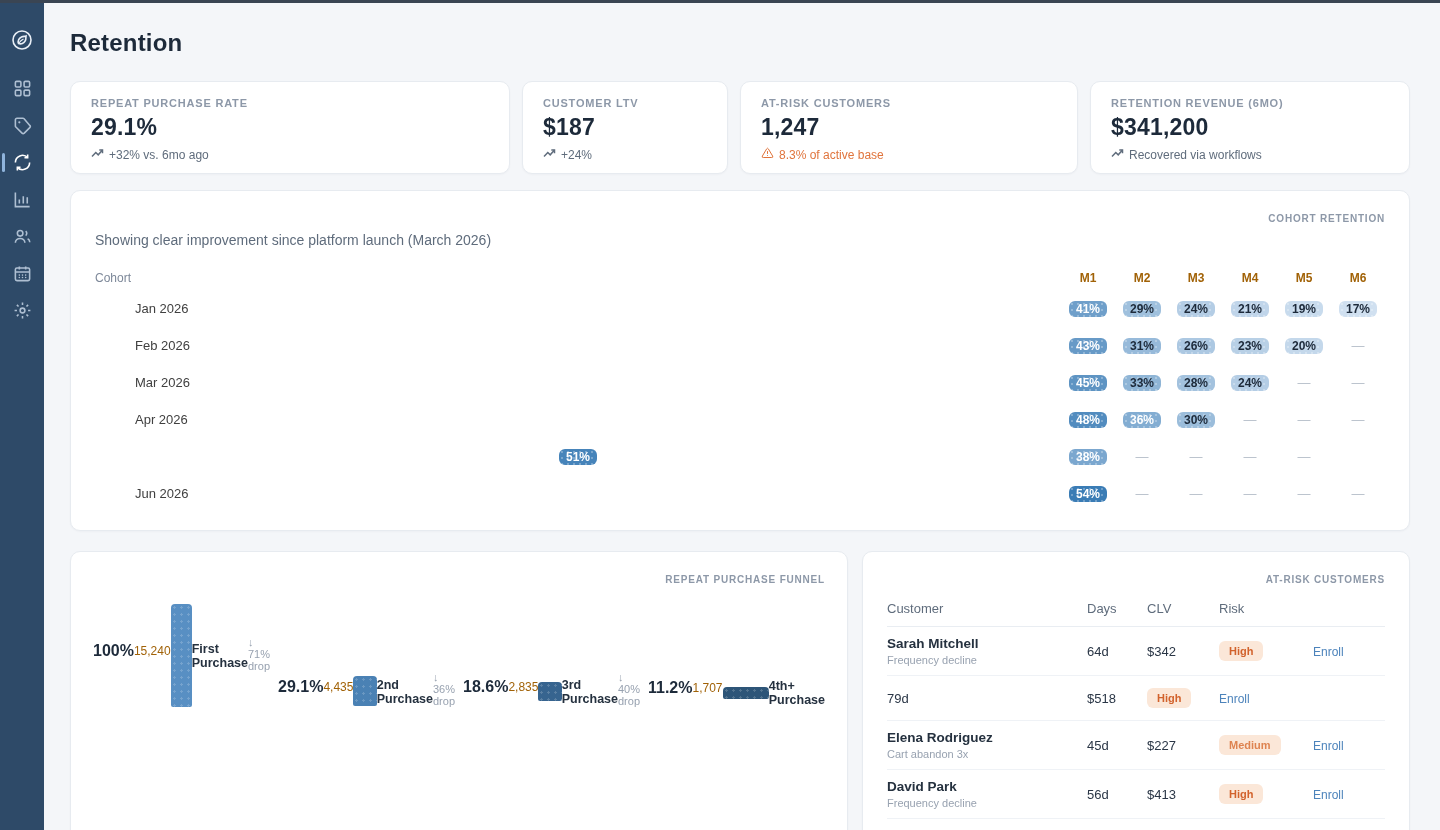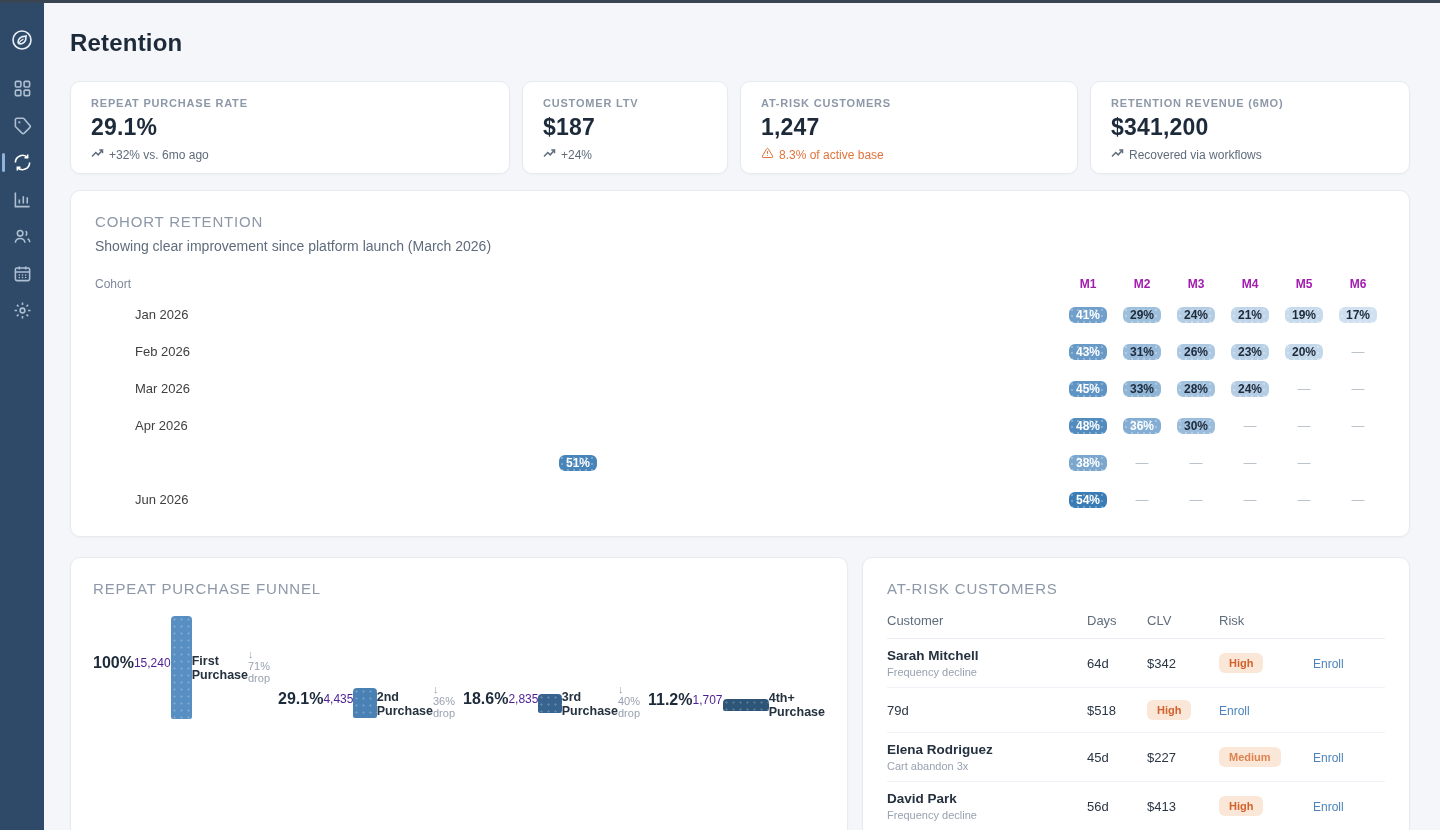--- a/index.html
+++ b/index.html
@@ -41,48 +41,48 @@
   }
   .kpi { padding:15px 20px 13px; height:93px; }
   .kpi-1 { width:440px; } .kpi-2 { width:206px; } .kpi-3 { width:338px; } .kpi-4 { flex:1; }
   .kpi-label { font-size:11px; letter-spacing:.8px; color:#8d98a8; font-weight:bold; text-transform:uppercase; }
   .kpi-value { font-size:23px; font-weight:bold; color:#1d2a3a; margin-top:5px; letter-spacing:.2px; }
   .kpi-sub { font-size:12px; color:#5f6c7c; margin-top:6px; display:flex; align-items:center; gap:5px; }
   .kpi-sub.warn { color:#e0743c; }
   .kpi-sub svg { flex:none; }
   
   .cohort-card { margin-top:16px; padding:22px 24px 18px; }
-  .section-label { font-size:15px; letter-spacing:.8px; color:#8d98a8; font-weight:normal; text-transform:uppercase; }
+  .section-label { font-size:10px; letter-spacing:.8px; color:#8d98a8; font-weight:bold; text-transform:uppercase;text-align:right; }
   .cohort-subtitle { font-size:14px; color:#5f6c7c; margin-top:8px; }
   .cohort-grid-header, .cohort-row {
     display:grid; grid-template-columns:1fr repeat(6,54px); align-items:center;
   }
   .cohort-grid-header { margin-top:18px; height:24px; }
   .cohort-col-label { font-size:12px; color:#7d8899; }
-  .month-label { font-size:12px; color:#a21caf; font-weight:bold; text-align:center; }
+  .month-label { font-size:12px; color:#a16207; font-weight:bold; text-align:center; }
   .cohort-row { height:37px; }
   .cohort-row-label { font-size:13px; color:#404040;margin-left:40px; }
   .cell-track { display:flex; align-items:center; justify-content:center; }
   .heat-cell {
     width:38px; height:16px; border-radius:6px;
     display:flex; align-items:center; justify-content:center;
     font-size:12px; font-weight:bold; color:#1d2a3a;
     background-image:radial-gradient(rgba(255,255,255,.28) 1px, transparent 1.2px);
     background-size:6px 6px;
   }
   .heat-cell.lt { color:#ffffff; }
   .dash { color:#b4bdc8; font-size:13px; }
   
   .bottom-row { display:flex; gap:14px; margin-top:20px; align-items:stretch; }
   .funnel-card { width:778px; min-height:320px; padding:22px 22px 26px; }
   .atrisk-card { flex:1; min-height:320px; padding:22px 24px; }
   .funnel-row { display:flex; align-items:flex-end; gap:8px; margin-top:10px; }
   .funnel-col { flex:1; display:flex; align-items:center; }
   .funnel-pct { font-size:16px; font-weight:bold; color:#1d2a3a; }
-  .funnel-count { font-size:12px; color:#4c1d95; }
+  .funnel-count { font-size:12px; color:#a16207; }
   .funnel-bar {
     width:100%; border-radius:4px 4px 2px 2px; margin-top:9px;
     background-image:radial-gradient(rgba(255,255,255,.18) 1px, transparent 1.2px);
     background-size:7px 7px;
   }
   .funnel-name { font-size:12.5px; font-weight:bold; color:#25313f; margin-top:10px; }
   .funnel-drop { font-size:11px; color:#98a2b0; margin-top:5px; }
   
   .atrisk-header, .atrisk-row {
     display:grid; grid-template-columns:minmax(0,1fr) 60px 72px 94px 72px;

